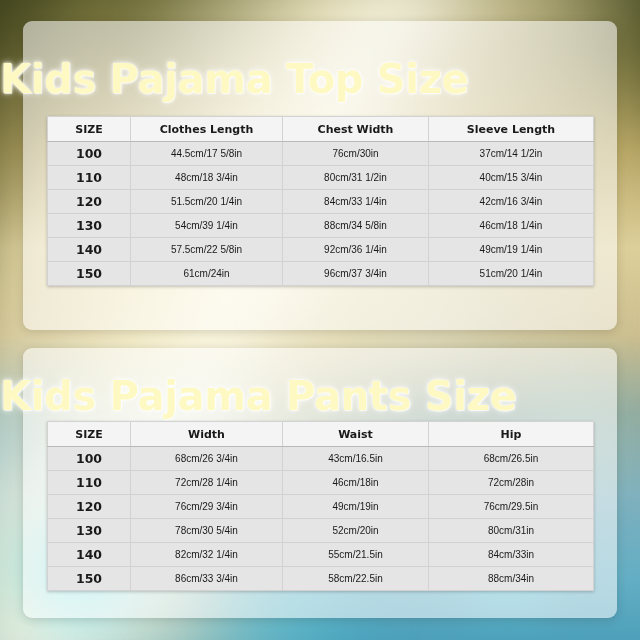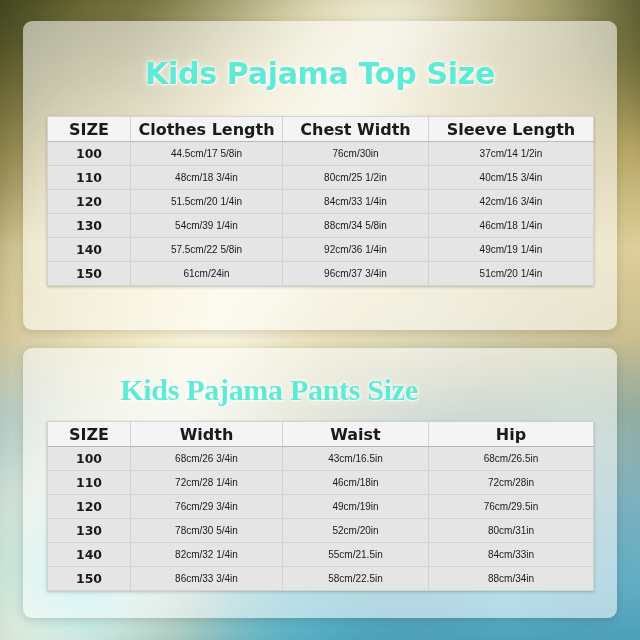--- a/index.html
+++ b/index.html
@@ -90,34 +90,33 @@
     background: rgba(255,255,255,0.55);
     border-radius: 9px;
     box-shadow: 0 2px 10px rgba(40,40,30,0.18);
     z-index: 1;
   }
   #panel-top   { top: 21px;  height: 309px; }
   #panel-bottom{ top: 348px; height: 270px; }
 
   
   .chart-title {
-    text-align: center;
     font-family: "DejaVu Sans", "Liberation Sans", sans-serif;
     font-weight: bold;
-    font-size: 30px;
+    font-size: 40px;
     letter-spacing: -0.3px;
-    color: #5eead4;
+    color: #fef9c3;
     text-shadow:
       0 0 3px rgba(255,255,255,0.95),
       0 0 7px rgba(255,255,255,0.85),
       1px 1px 0 rgba(255,255,255,0.6);
     white-space: nowrap;
   }
   #title-top    { position: absolute; top: 56px;  left: 0; width: 640px; z-index: 2; }
-  #title-bottom { position: absolute; top: 373px; left: 8px; width: 522px; z-index: 2; font-family: Liberation Serif, serif; }
+  #title-bottom { position: absolute; top: 373px; left: 0; width: 522px; z-index: 2; }
 
   
   .size-table {
     position: absolute;
     left: 47px;
     width: 546px;
     border-collapse: collapse;
     table-layout: fixed;
     background: #f7f7f7;
     border: 1px solid #8e8e8e;
@@ -137,21 +136,21 @@
     border: 1px solid #d2d2d2;
     text-align: center;
     color: #1a1a1a;
     background: #e5e5e5;
     padding: 0;
   }
   .size-table thead th {
     height: 24px;
     font-family: "DejaVu Sans", "Liberation Sans", sans-serif;
     font-weight: bold;
-    font-size: 16px;
+    font-size: 11px;
     border-bottom: 1px solid #b9b9b9;
     background: #f4f4f4;
   }
   .size-table tbody td {
     height: 23px;
     font-size: 10px;
     font-family: "Liberation Sans", sans-serif;
   }
   .size-table tbody td.size-cell {
     font-family: "DejaVu Sans", "Liberation Sans", sans-serif;
@@ -194,21 +193,21 @@
   <tbody>
     <tr>
       <td class="size-cell">100</td>
       <td>44.5cm/17 5/8in</td>
       <td>76cm/30in</td>
       <td>37cm/14 1/2in</td>
     </tr>
     <tr>
       <td class="size-cell">110</td>
       <td>48cm/18 3/4in</td>
-      <td>80cm/25 1/2in</td>
+      <td>80cm/31 1/2in</td>
       <td>40cm/15 3/4in</td>
     </tr>
     <tr>
       <td class="size-cell">120</td>
       <td>51.5cm/20 1/4in</td>
       <td>84cm/33 1/4in</td>
       <td>42cm/16 3/4in</td>
     </tr>
     <tr>
       <td class="size-cell">130</td>

